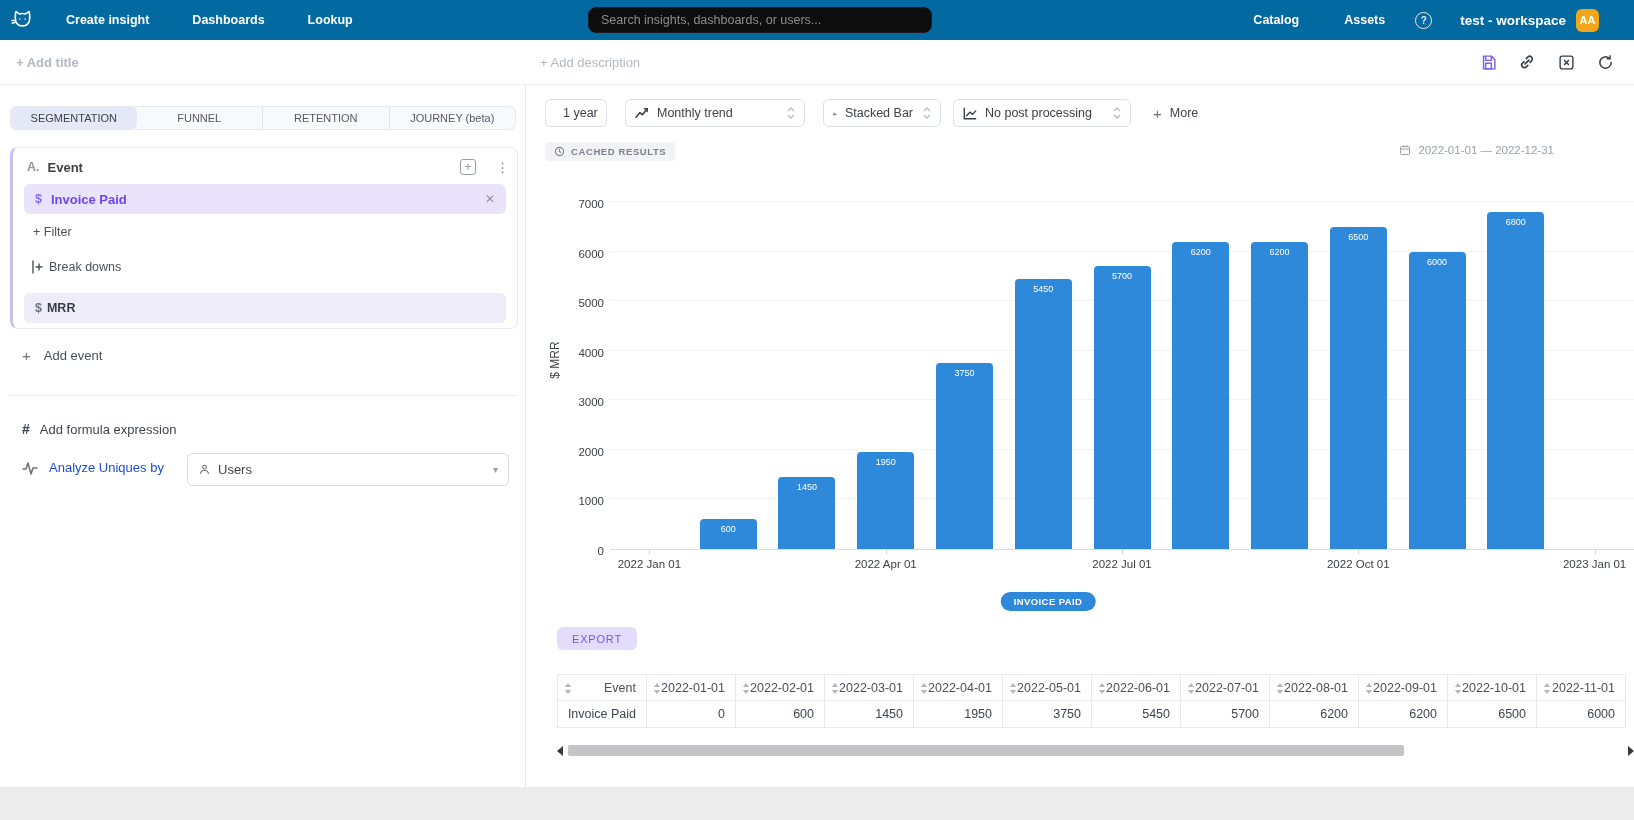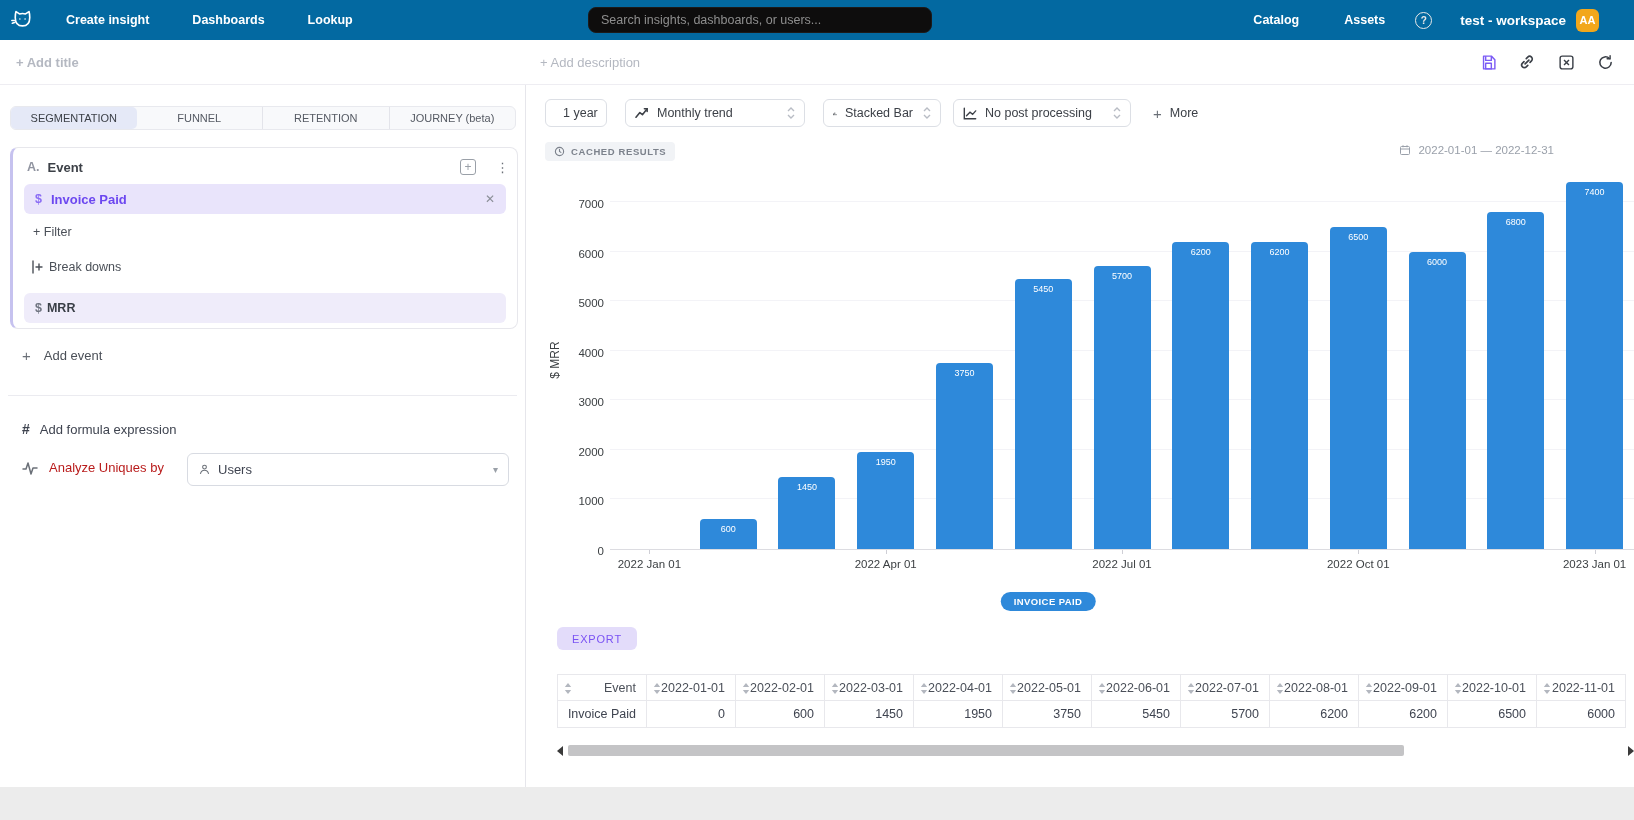--- a/index.html
+++ b/index.html
@@ -66,21 +66,21 @@
   .metric-name { color:#3a3f47; font-weight:700; font-size:12.5px; }
 
   .add-event { position:absolute; left:22px; top:262px; display:flex; align-items:center; gap:13px;
     font-size:13px; color:#4b5058; cursor:pointer; }
   .plus-glyph { font-size:15px; color:#6b7078; }
   .side-divider { position:absolute; left:8px; right:8px; top:310px; height:1px; background:#ebebf0; }
   .add-formula { position:absolute; left:22px; top:336px; display:flex; align-items:center; gap:10px;
     font-size:13px; color:#3f4450; cursor:pointer; }
   .hash-glyph { font-size:14px; font-weight:700; color:#3f4450; }
   .analyze-row { position:absolute; left:22px; top:375px; display:flex; align-items:center; }
-  .analyze-label { font-size:13px; color:#b91c1c; margin-left:11px; }
+  .analyze-label { font-size:13px; color:#1d4ed8; margin-left:11px; }
   .analyze-select { position:absolute; left:165px; top:-7px; width:322px; height:33px; border:1px solid #d8dbe2;
     border-radius:6px; background:#fff; display:flex; align-items:center; padding:0 10px; cursor:pointer; }
   .analyze-select .sel-text { font-size:13px; color:#3f4450; margin-left:7px; }
   .sel-caret { margin-left:auto; color:#9aa0a8; font-size:10px; }
 
   
   .main { position:absolute; left:526px; top:85px; width:1108px; height:702px; background:#fff; }
   .toolbar { position:absolute; left:19px; top:14px; display:flex; align-items:center; }
   .ctrl { height:28px; border:1px solid #dcdfe5; border-radius:6px; background:#fff; display:flex;
     align-items:center; padding:0 9px; font-size:12.5px; color:#3c4047; cursor:pointer; white-space:nowrap; }
@@ -388,23 +388,20 @@
         </div>
         <div class="bar" style="left: 719.808px; width: 57px; height: 322.214px; background: rgb(46, 137, 218);">
           <span class="bar-label">6500</span>
         </div>
         <div class="bar" style="left: 798.577px; width: 57px; height: 297.429px; background: rgb(46, 137, 218);">
           <span class="bar-label">6000</span>
         </div>
         <div class="bar" style="left: 877.346px; width: 57px; height: 337.086px; background: rgb(46, 137, 218);">
           <span class="bar-label">6800</span>
         </div>
-        <div class="bar" style="left: 956.115px; width: 57px; height: 366.829px; background: rgb(46, 137, 218);">
-          <span class="bar-label">7400</span>
-        </div>
       </div>
     <div class="xticks" id="xticks">
         <div class="xtickmark" style="left: 39.3846px;"></div>
         <div class="xtick" style="left: 39.3846px;">2022 Jan 01</div>
         <div class="xtickmark" style="left: 275.692px;"></div>
         <div class="xtick" style="left: 275.692px;">2022 Apr 01</div>
         <div class="xtickmark" style="left: 512px;"></div>
         <div class="xtick" style="left: 512px;">2022 Jul 01</div>
         <div class="xtickmark" style="left: 748.308px;"></div>
         <div class="xtick" style="left: 748.308px;">2022 Oct 01</div>

